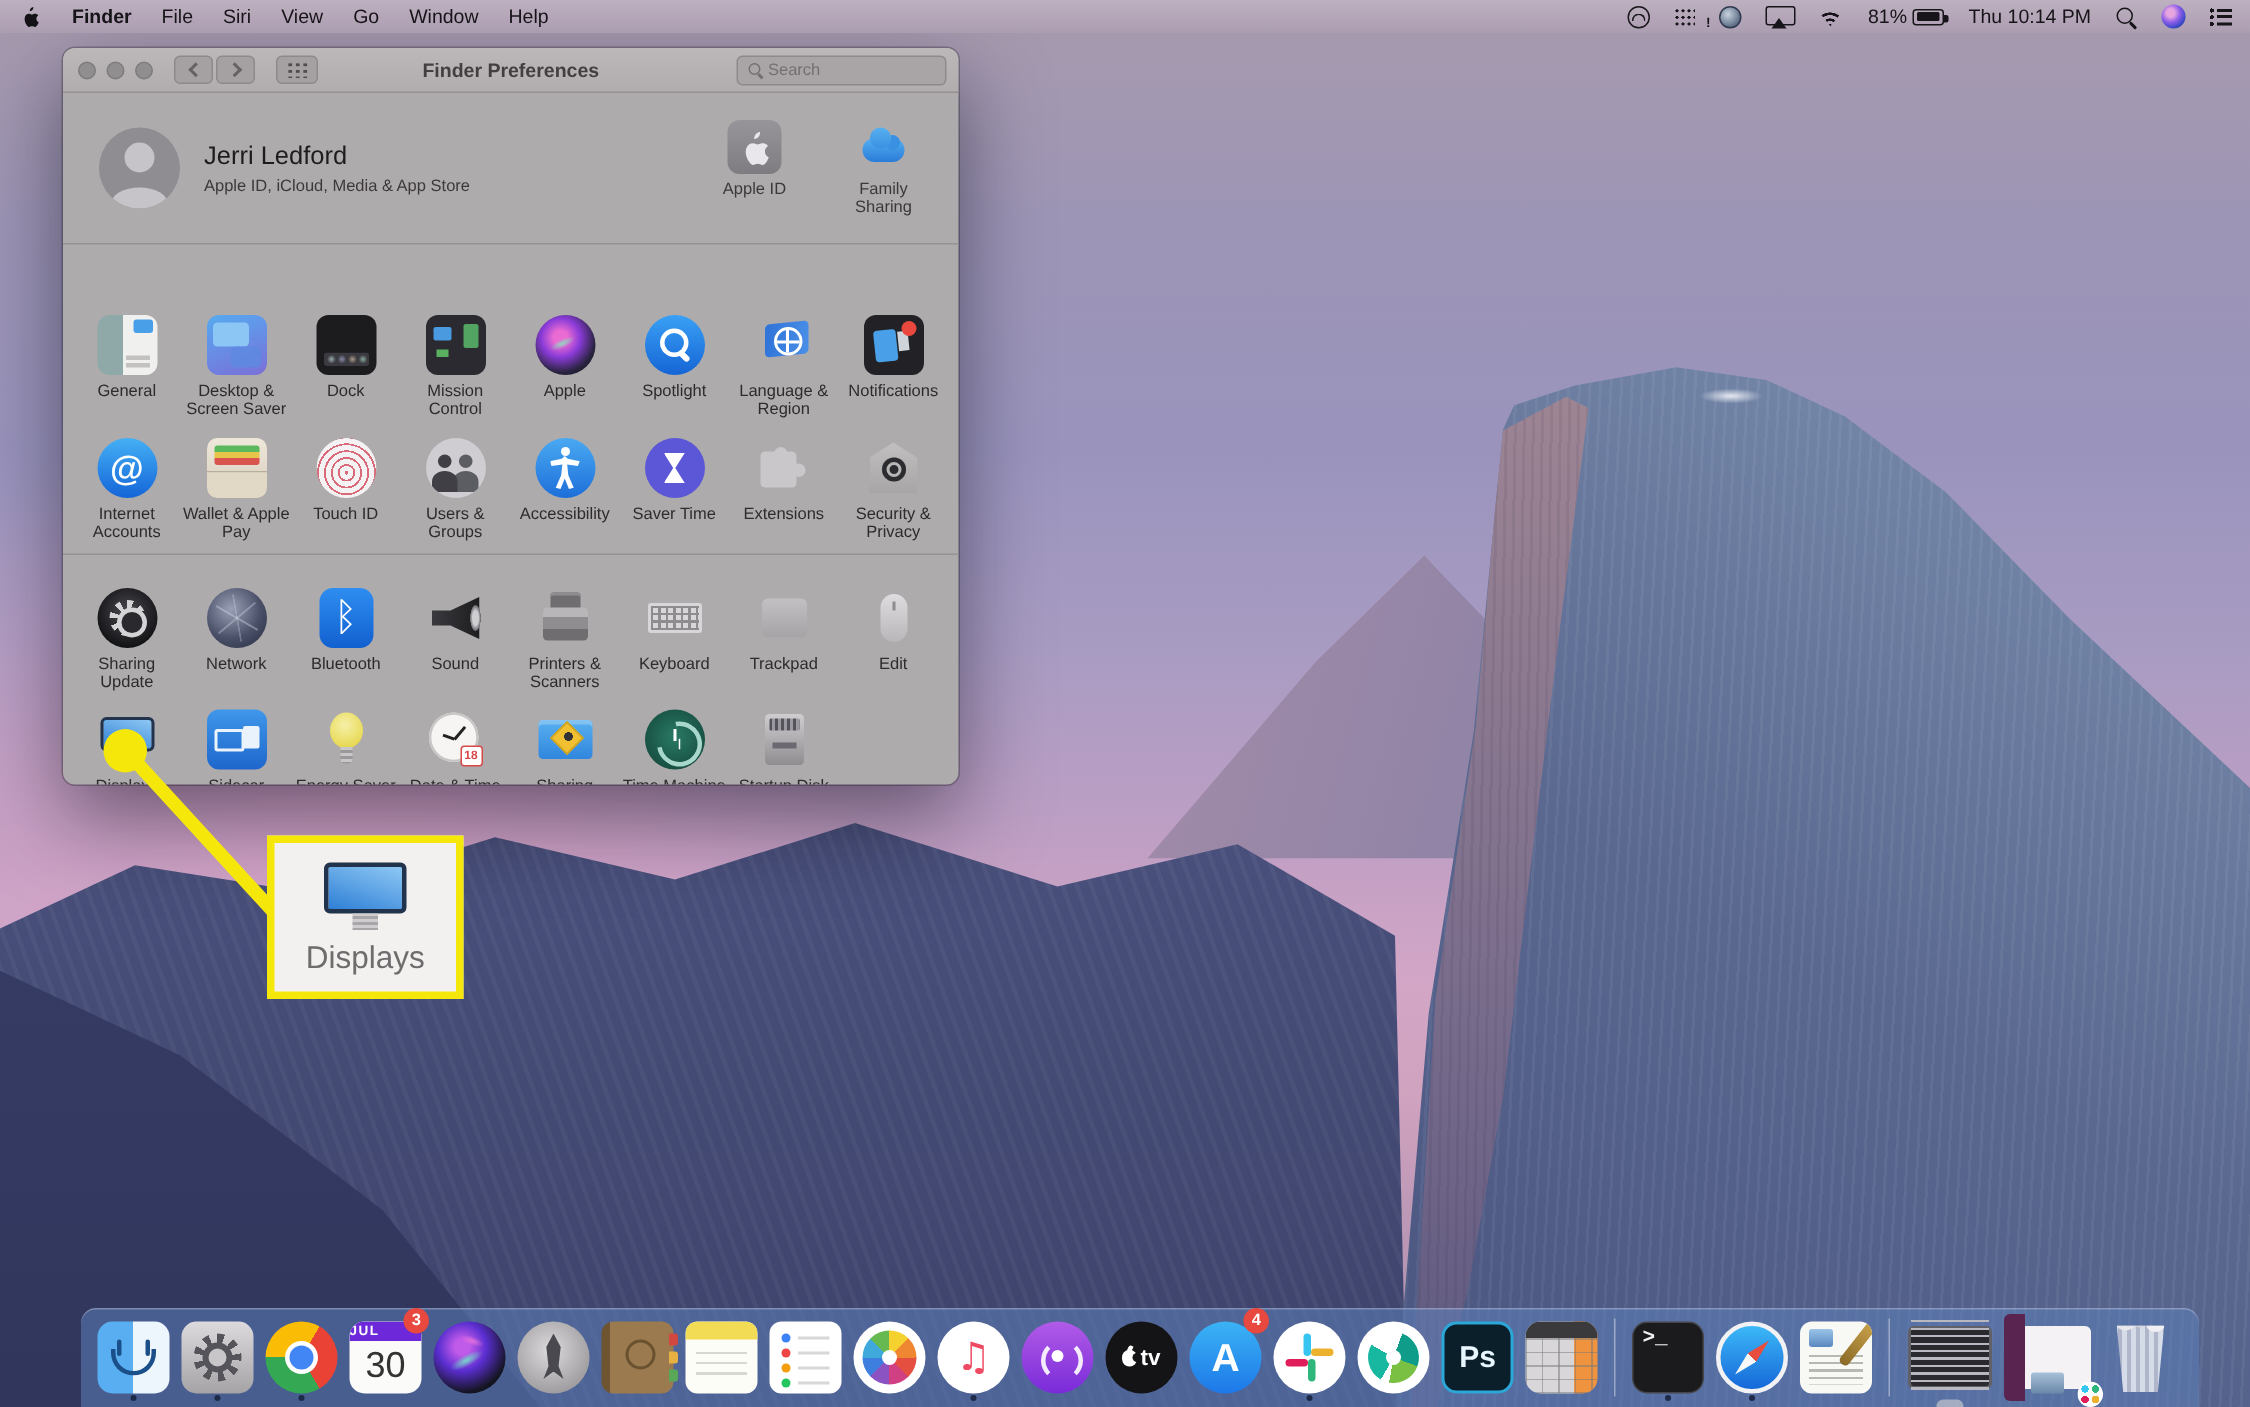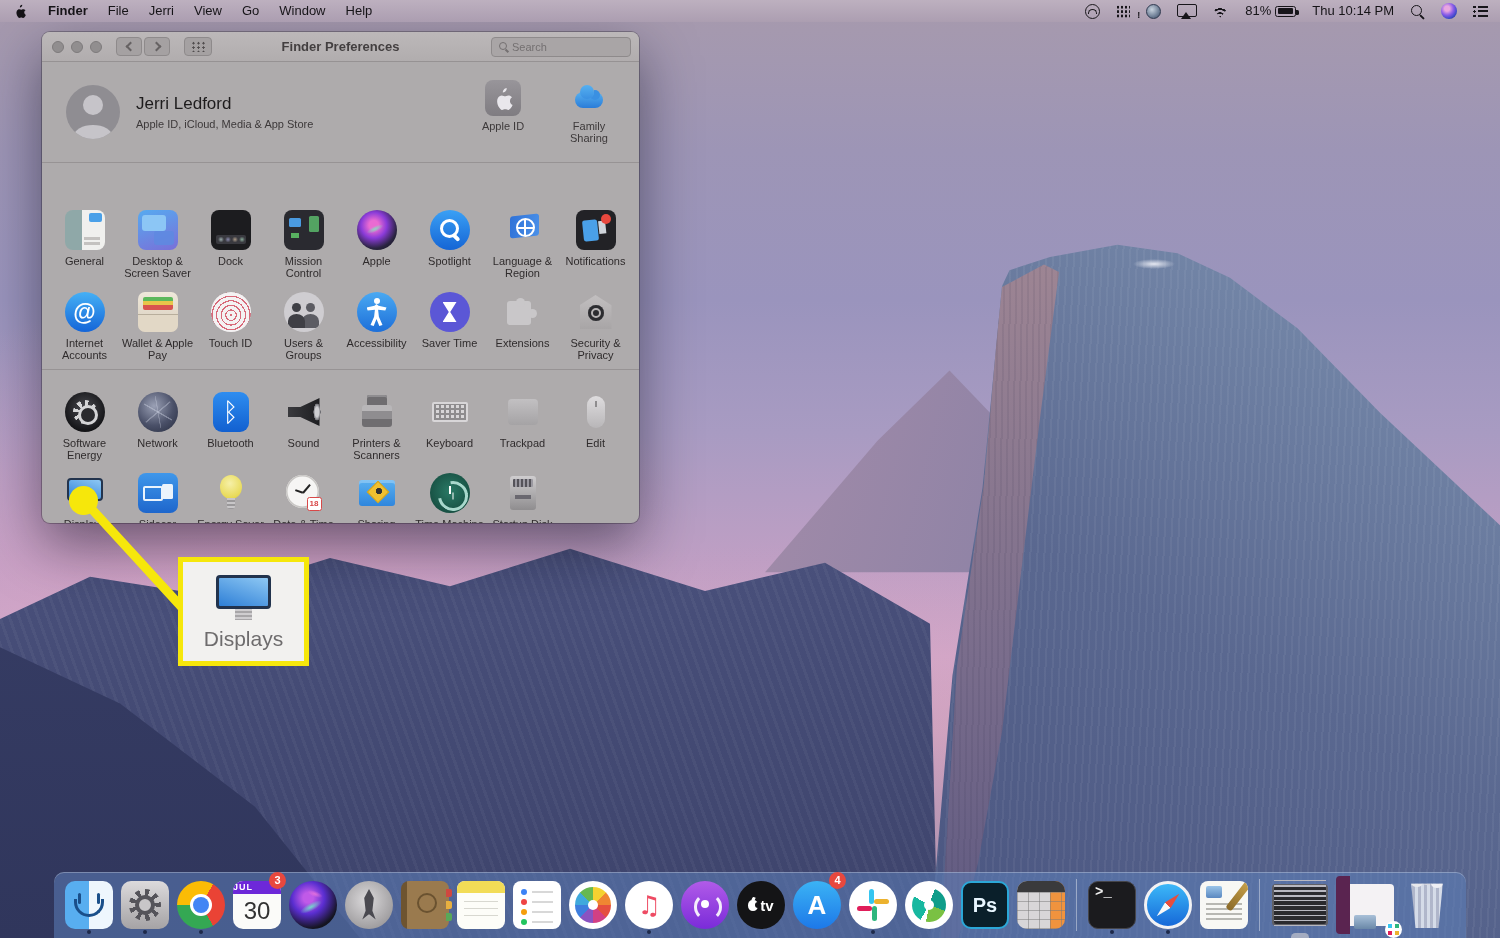--- a/index.html
+++ b/index.html
@@ -388,21 +388,21 @@
 
   <div class="menubar">
     <div class="mb-left">
       <span class="mb-apple">
         <svg viewBox="0 0 24 28">
             <path d="M16.4 1.3c-1.2.1-2.7.9-3.5 1.9-.7.9-1.4 2.3-1.1 3.6 1.4.1 2.8-.8 3.6-1.8.8-1 1.3-2.4 1-3.7zM20.5 17.1c-.1-3 2.4-4.4 2.5-4.5-1.4-2-3.5-2.3-4.2-2.3-1.8-.2-3.5 1-4.4 1-.9 0-2.3-1-3.8-1-2 0-3.8 1.2-4.8 3-2 3.6-.5 8.8 1.5 11.7 1 1.4 2.1 3 3.6 2.9 1.5-.1 2-.9 3.8-.9s2.3.9 3.8.9c1.6 0 2.6-1.4 3.5-2.8 1.1-1.6 1.6-3.2 1.6-3.3-.1 0-3.1-1.2-3.1-4.7z"></path>
           </svg>
       </span>
       <span class="mb-item bold">Finder</span>
       <span class="mb-item">File</span>
-      <span class="mb-item">Jerri</span>
+      <span class="mb-item">Siri</span>
       <span class="mb-item">View</span>
       <span class="mb-item">Go</span>
       <span class="mb-item">Window</span>
       <span class="mb-item">Help</span>
     </div>
     <div class="mb-right">
       <span class="mb-st">
           <i class="mi-cc"></i>
         </span>
       <span class="mb-st mi-dots-wrap">
@@ -549,21 +549,21 @@
         <div class="pic ic-sec"></div>
         <div class="plabel">Security &amp; Privacy</div>
       </div>
     </div>
 
     <div class="hr2"></div>
 
     <div class="prefgrid g-row3 abs">
       <div class="cell">
         <div class="pic ic-soft"></div>
-        <div class="plabel">Software Energy</div>
+        <div class="plabel">Sharing Update</div>
       </div>
       <div class="cell">
         <div class="pic ic-net"></div>
         <div class="plabel">Network</div>
       </div>
       <div class="cell">
         <div class="pic ic-bt"></div>
         <div class="plabel">Bluetooth</div>
       </div>
       <div class="cell">

